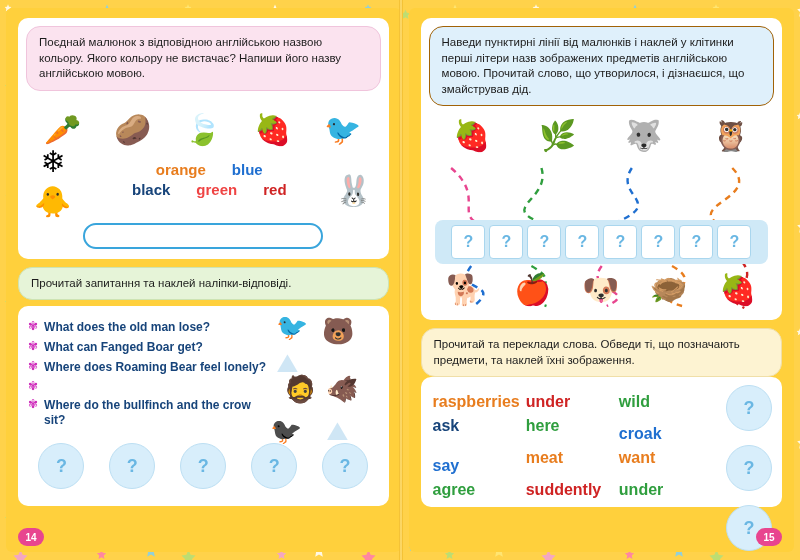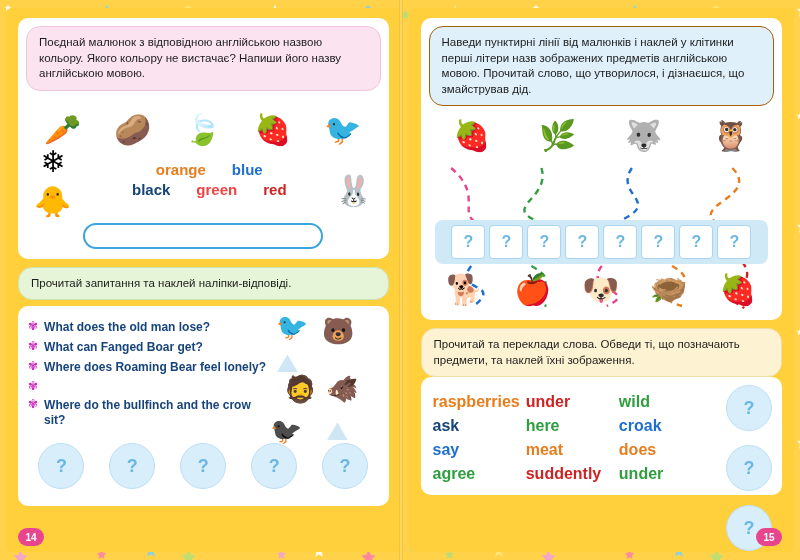--- a/index.html
+++ b/index.html
@@ -109,21 +109,21 @@
     display:flex; align-items:center; justify-content:center;
   }
   .dotline-area { position:relative; height:150px; margin:0 2px; }
   .dotline-area svg { position:absolute; inset:0; }
 
   .word-grid { display:grid; grid-template-columns:1fr 1fr 1fr; gap:6px 4px; margin:8px 4px 0 4px; }
   .word { font-size:16px; font-weight:bold; }
   .w-orange { color:#e87d1e; }
   .w-red { color:#cf2323; }
   .w-green { color:#2f9e3e; }
-  .w-blue { color:#1f6fd0; }
+  .w-blue { color:#1f6fd0;margin-top:8px; }
   .w-navy { color:#17447a; }
 
   .page-num {
     position:absolute; bottom:6px;
     width:26px; height:18px; border-radius:9px;
     background:#e8458f; color:#fff; font-size:10px; font-weight:bold;
     display:flex; align-items:center; justify-content:center;
   }
   .page-num.left { left:12px; }
   .page-num.right { right:12px; }
@@ -554,21 +554,21 @@
     <div class="white-card" style="min-height:118px; position:relative;">
       <div class="word-grid" style="padding-right:62px;">
         <span class="word w-orange">raspberries</span>
         <span class="word w-red">under</span>
         <span class="word w-green">wild</span>
         <span class="word w-navy">ask</span>
         <span class="word w-green">here</span>
         <span class="word w-blue">croak</span>
         <span class="word w-blue">say</span>
         <span class="word w-orange">meat</span>
-        <span class="word w-orange">does</span>
+        <span class="word w-orange">want</span>
         <span class="word w-green">agree</span>
         <span class="word w-red">suddently</span>
         <span class="word w-green">under</span>
       </div>
       <div style="position:absolute; right:10px; top:8px; display:flex; flex-direction:column; gap:14px;">
         <div class="sticker-slot">?</div>
         <div class="sticker-slot">?</div>
         <div class="sticker-slot">?</div>
       </div>
     </div>

